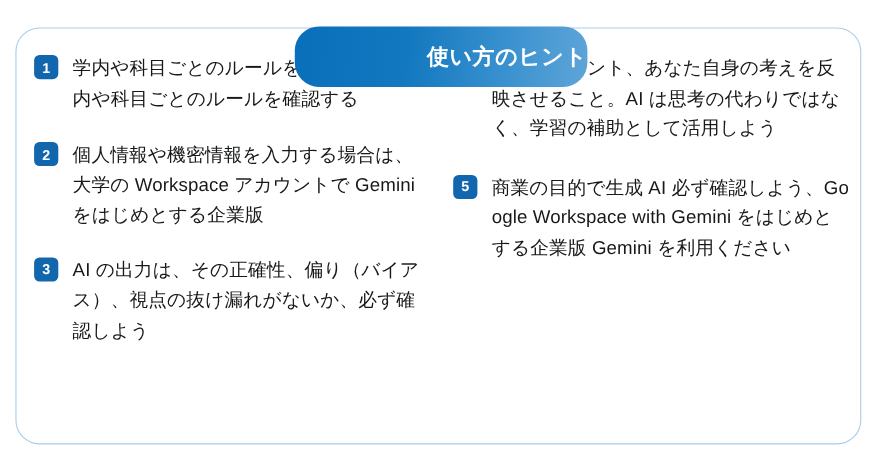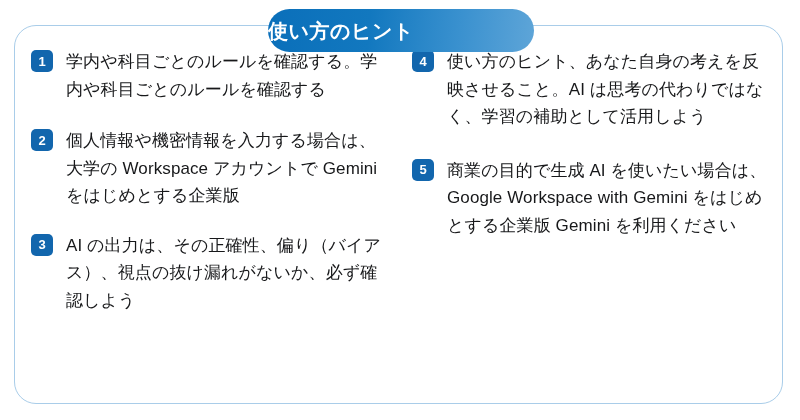--- a/index.html
+++ b/index.html
@@ -29,29 +29,29 @@
     height: 379px;
     box-sizing: border-box;
     background: #ffffff;
     border: 1.5px solid #a9cde9;
     border-radius: 22px;
   }
   
   .pill {
     position: absolute;
     left: 268px;
-    top: 9px;
+    top: 24px;
     width: 266px;
-    height: 43px;
+    height: 55px;
     box-sizing: border-box;
     border-radius: 22px;
     background: linear-gradient(95deg, #0a6fba 0%, #1278bf 38%, #3a91cf 72%, #5ea5d8 100%);
     display: flex;
     align-items: center;
-    justify-content: flex-start;
+    justify-content: flex-end;
     z-index: 3;
   }
   .pill-title {
     color: #ffffff;
     font-size: 20px;
     font-weight: bold;
     letter-spacing: 0.5px;
     line-height: 1;
     white-space: nowrap;
   }
@@ -137,19 +137,19 @@
 
     <div class="col col-right">
 
       <div class="item">
         <span class="badge">4</span>
         <span class="item-text">使い方のヒント、あなた自身の考えを反映させること。AI は思考の代わりではなく、学習の補助として活用しよう</span>
       </div>
 
       <div class="item">
         <span class="badge">5</span>
-        <span class="item-text">商業の目的で生成 AI を使いたい場合は、Google Workspace with Gemini をはじめとする企業版 Gemini を利用ください</span>
+        <span class="item-text">商業の目的で生成 AI 必ず確認しよう、Google Workspace with Gemini をはじめとする企業版 Gemini を利用ください</span>
       </div>
 
     </div>
 
   </div>
 </div>
 
 </body></html>

